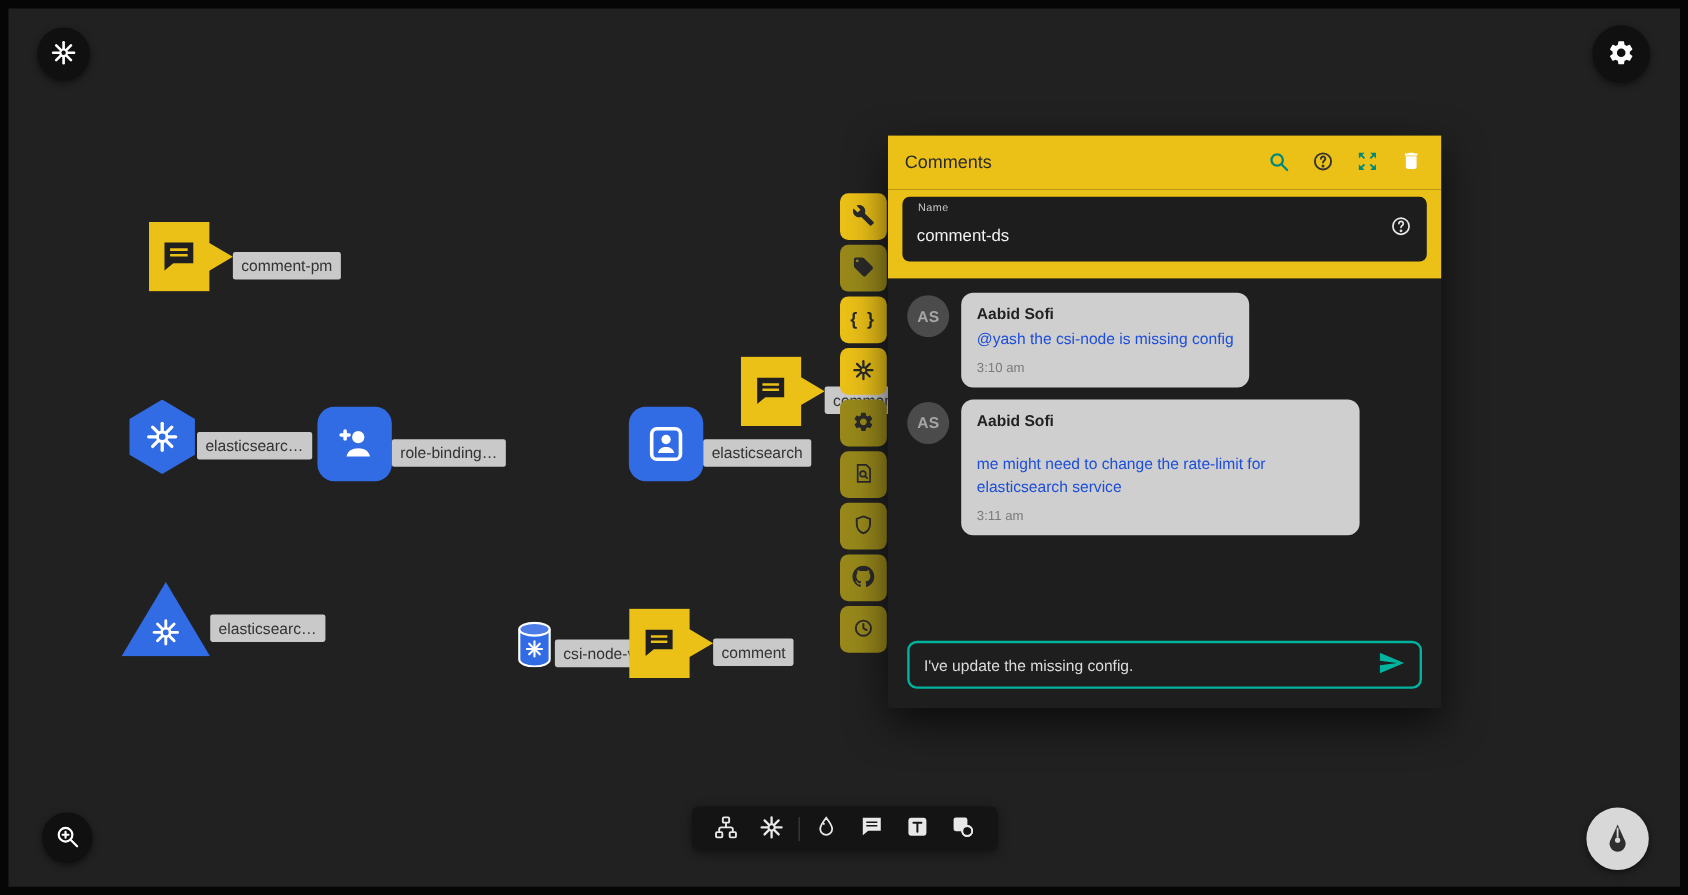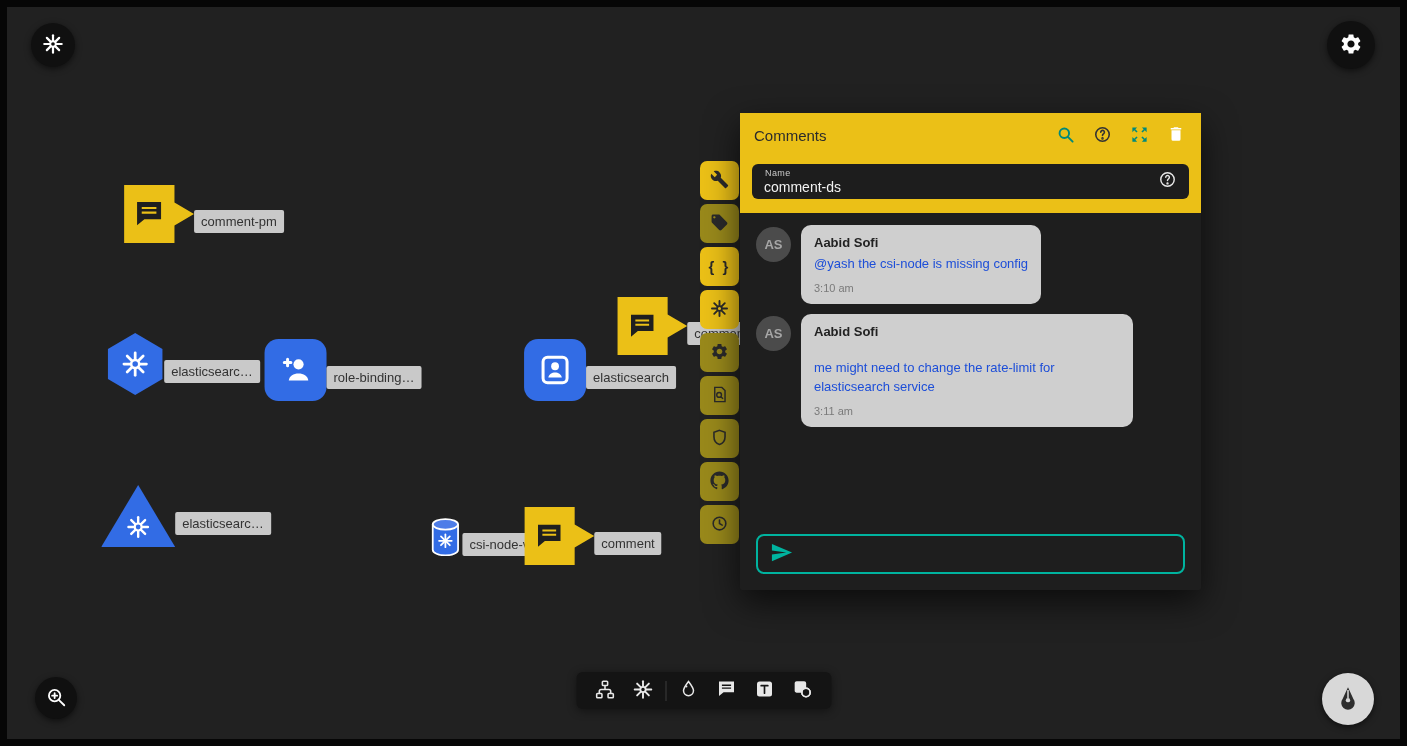--- a/index.html
+++ b/index.html
@@ -75,21 +75,21 @@
   .panel-header {
     height:45px; flex:none; background:#EBC017;
     display:flex; align-items:center; padding:0 14px; gap:15px;
   }
   .panel-title { flex:1; font-size:15px; color:#2b2b2b; }
   .hicon { width:22px; height:22px; border:none; background:none; padding:0;
            display:flex; align-items:center; justify-content:center; cursor:pointer; }
 
   .name-section { background:#EBC017; padding:6px 12px 14px; flex:none; }
   .name-field {
-    position:relative; background:#1d1d1d; border-radius:6px; height:35px;
+    position:relative; background:#1d1d1d; border-radius:6px; height:54px;
     display:flex; align-items:center; padding:0 12px;
   }
   .name-label { position:absolute; top:4px; left:13px; font-size:9px; color:#c9c9c9; letter-spacing:.4px; }
   .name-input {
     flex:1; background:none; border:none; outline:none;
     color:#f2f2f2; font-size:14px; padding-top:10px; font-family:inherit;
   }
 
   .messages { flex:1; padding:12px 16px 0; overflow:hidden; }
   .msg { display:flex; gap:10px; margin-bottom:10px; }
@@ -392,20 +392,21 @@
           <div class="author">Aabid Sofi</div>
           <div class="text gap">me might need to change the rate-limit for elasticsearch service</div>
           <div class="time">3:11 am</div>
         </div>
       </div>
 
 
     </div>
 
     <div class="composer">
+      <input class="composer-input" value="I've update the missing config." style="">
       <button class="send-btn">
         <span><svg width="23" height="23" viewBox="0 0 24 24">
               <path fill="#00B39F" d="M2.01 21L23 12 2.01 3 2 10l15 2-15 2z"></path>
             </svg></span>
       </button>
     </div>
   </div>
 
   <div class="btoolbar">
     <button class="bt-btn">

